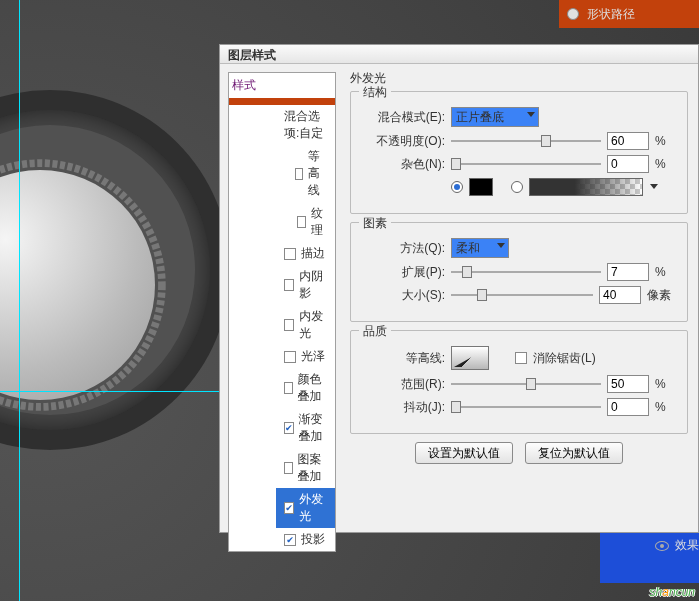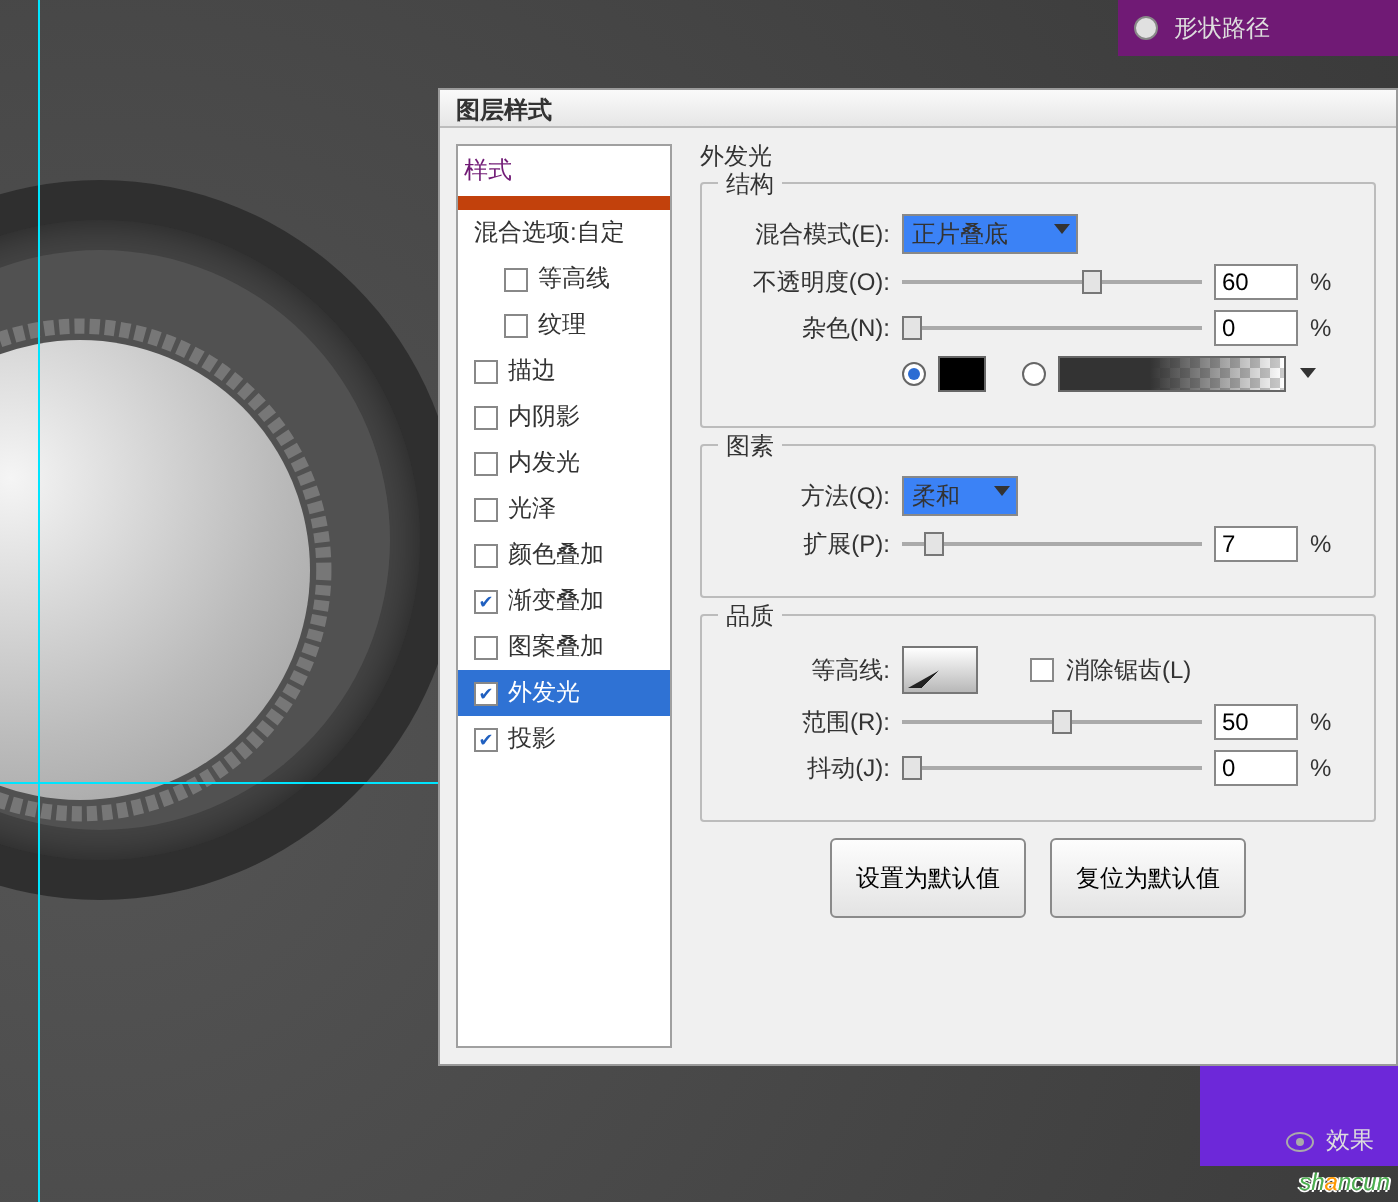--- a/index.html
+++ b/index.html
@@ -1,19 +1,19 @@
 <!DOCTYPE html>
 <html><head>
 <meta charset="utf-8">
 <style>
 * { margin:0; padding:0; box-sizing:border-box; font-family:"Microsoft YaHei","SimSun",sans-serif; font-size:12px; }
 body { width:699px; height:601px; background:#4a4a4a; overflow:hidden; position:relative; }
 
 
-.topbar { position:absolute; top:0; right:0; width:140px; height:28px; background:#701a75; display:flex; align-items:center; padding:0 8px; gap:8px; }
+.topbar { position:absolute; top:0; right:0; width:140px; height:28px; background:#c2410c; display:flex; align-items:center; padding:0 8px; gap:8px; }
 .topbar .dot { width:12px; height:12px; border-radius:50%; background:#e0e0e0; border:1px solid #888; }
 .topbar .lbl { color:#ddd; }
 
 
 .canvas { position:absolute; inset:0; background:radial-gradient(circle at 45px 370px, #555 0%, #3a3a3a 100%); }
 .guide-v { position:absolute; top:0; bottom:0; width:1px; background:#00e5ff; }
 .guide-h { position:absolute; left:0; right:0; height:1px; background:#00e5ff; }
 .ring { position:absolute; border-radius:50%; }
 .r1 { left:-130px; top:90px; width:360px; height:360px; background:#2f2f2f; }
 .r2 { left:-110px; top:110px; width:320px; height:320px; background:#444; box-shadow:0 0 20px rgba(0,0,0,0.5) inset; }
@@ -22,21 +22,21 @@
 .gear svg { position:absolute; inset:-12px; }
 
 
 .dlg { position:absolute; left:219px; top:44px; right:0; bottom:68px; background:#f0f0f0; border:1px solid #9a9a9a; display:flex; flex-direction:column; }
 .dlg-title { height:19px; background:linear-gradient(#fafafa,#e6e6e6); border-bottom:1px solid #bcbcbc; padding:2px 8px; color:#333;font-weight:bold; }
 .dlg-body { flex:1; display:flex; }
 
 
 .styles { width:108px; border-right:1px solid #bcbcbc; margin:8px 0 8px 8px; border:1px solid #a0a0a0; background:#fff; }
 .styles .hdr { padding:4px 3px; border-bottom:7px solid #c2410c; color:#701a75; }
-.styles .row { padding:3px 6px 3px 8px; display:flex; align-items:center; gap:5px; color:#333; cursor:pointer; }
+.styles .row { padding:3px 6px 3px 8px; display:flex; align-items:center; gap:5px; color:#333; cursor:pointer;margin-left:47px; }
 .styles .row.sel { background:#2f72d4; color:#fff; }
 .styles .row .indent { width:10px; }
 .styles .cb { width:12px; height:12px; border:1px solid #888; background:#fff; display:inline-flex; align-items:center; justify-content:center; font-size:9px; color:#2060c0; }
 
 
 .pane { flex:1; padding:6px 10px 10px 14px; color:#333; }
 .pane h3 { font-weight:normal; font-size:12px; margin-bottom:4px; }
 .gbox { border:1px solid #bcbcbc; border-radius:2px; padding:10px 12px 12px 12px; margin-bottom:8px; position:relative; }
 .gbox .glabel { position:absolute; top:-8px; left:8px; background:#f0f0f0; padding:0 4px; }
 .frow { display:flex; align-items:center; margin:5px 0; gap:6px; }
@@ -48,26 +48,26 @@
 .slider .thumb { position:absolute; top:3px; width:10px; height:12px; background:#e4e4e4; border:1px solid #777; }
 .num { width:42px; height:18px; border:1px solid #888; background:#fff; text-align:left; padding:1px 3px; }
 .unit { width:20px; }
 .radio { width:12px; height:12px; border:1px solid #666; border-radius:50%; background:#fff; display:inline-block; position:relative; }
 .radio.on::after { content:""; position:absolute; inset:2px; border-radius:50%; background:#2b6cd3; }
 .swatch { width:24px; height:18px; border:1px solid #666; background:#000; }
 .grad { width:114px; height:18px; border:1px solid #666; background:linear-gradient(to right, #333 0%, #333 40%, rgba(200,200,200,0) 100%), repeating-conic-gradient(#ccc 0 25%, #fff 0 50%) 0 0/10px 10px; position:relative; }
 .grad .arr { position:absolute; right:-16px; top:5px; width:0; height:0; border-left:4px solid transparent; border-right:4px solid transparent; border-top:5px solid #333; }
 .contour { width:38px; height:24px; border:1px solid #777; background:linear-gradient(#fff,#b8b8b8); display:inline-block; position:relative; }
 .contour::after { content:""; position:absolute; left:2px; bottom:2px; right:2px; top:2px; background:linear-gradient(135deg,#222 0 50%, transparent 50%); clip-path:polygon(0 100%, 100% 0, 100% 100%); }
-.btn { height:40px; padding:2px 12px; background:linear-gradient(#fdfdfd,#e3e3e3); border:1px solid #8a8a8a; border-radius:3px; cursor:pointer; }
+.btn { height:22px; padding:2px 12px; background:linear-gradient(#fdfdfd,#e3e3e3); border:1px solid #8a8a8a; border-radius:3px; cursor:pointer; }
 .btnrow { display:flex; gap:12px; justify-content:center; margin-top:4px; }
 .cb2 { width:12px; height:12px; border:1px solid #888; background:#fff; display:inline-block; }
 
 
-.bottombar { position:absolute; left:600px; right:0; bottom:18px; height:50px; background:#6d28d9; display:flex; flex-direction:column; align-items:flex-end; justify-content:flex-end; padding:4px 12px; gap:4px; }
+.bottombar { position:absolute; left:600px; right:0; bottom:18px; height:50px; background:#1d4ed8; display:flex; flex-direction:column; align-items:flex-end; justify-content:flex-start; padding:4px 0; gap:4px; }
 .bottombar .fx { color:#ddd; display:flex; align-items:center; gap:6px; }
 .eye { width:14px; height:10px; border:1px solid #aaa; border-radius:60%; position:relative; }
 .eye::after { content:""; position:absolute; left:4px; top:2px; width:4px; height:4px; background:#aaa; border-radius:50%; }
 
 
 .wm { position:absolute; right:4px; bottom:0; font-size:20px; font-weight:normal; font-style:italic; color:#4caf50; text-shadow:1px 0 #fff, -1px 0 #fff, 0 1px #fff; }
 .wm .o { color:#ff9800; }
 </style>
 </head>
 <body>
@@ -194,20 +194,29 @@
         </div>
         <div class="frow">
           <span class="lab">扩展(P):</span>
           <div class="slider">
               <div class="track"></div>
               <div class="thumb" style="left:7%"></div>
             </div>
           <input class="num" value="7" style="">
           <span class="unit">%</span>
         </div>
+        <div class="frow">
+          <span class="lab">大小(S):</span>
+          <div class="slider">
+              <div class="track"></div>
+              <div class="thumb" style="left:18%"></div>
+            </div>
+          <input class="num" value="40" style="">
+          <span class="unit" style="width:28px">像素</span>
+        </div>
       </div>
 
       <div class="gbox">
         <span class="glabel">品质</span>
         <div class="frow">
           <span class="lab">等高线:</span>
           <span class="contour"></span>
           <span style="width:14px"></span>
           <span class="cb2"></span>
           <span>消除锯齿(L)</span>

